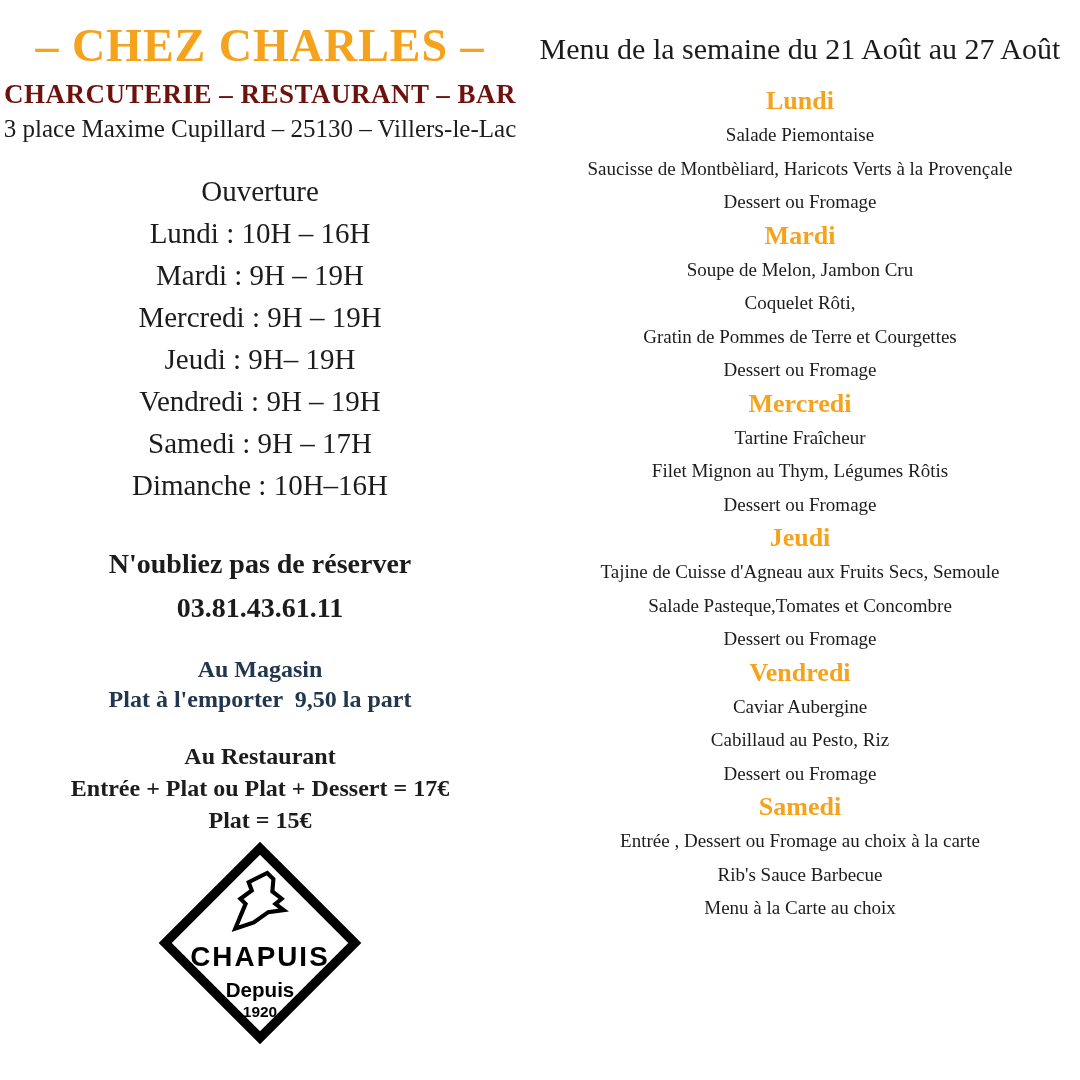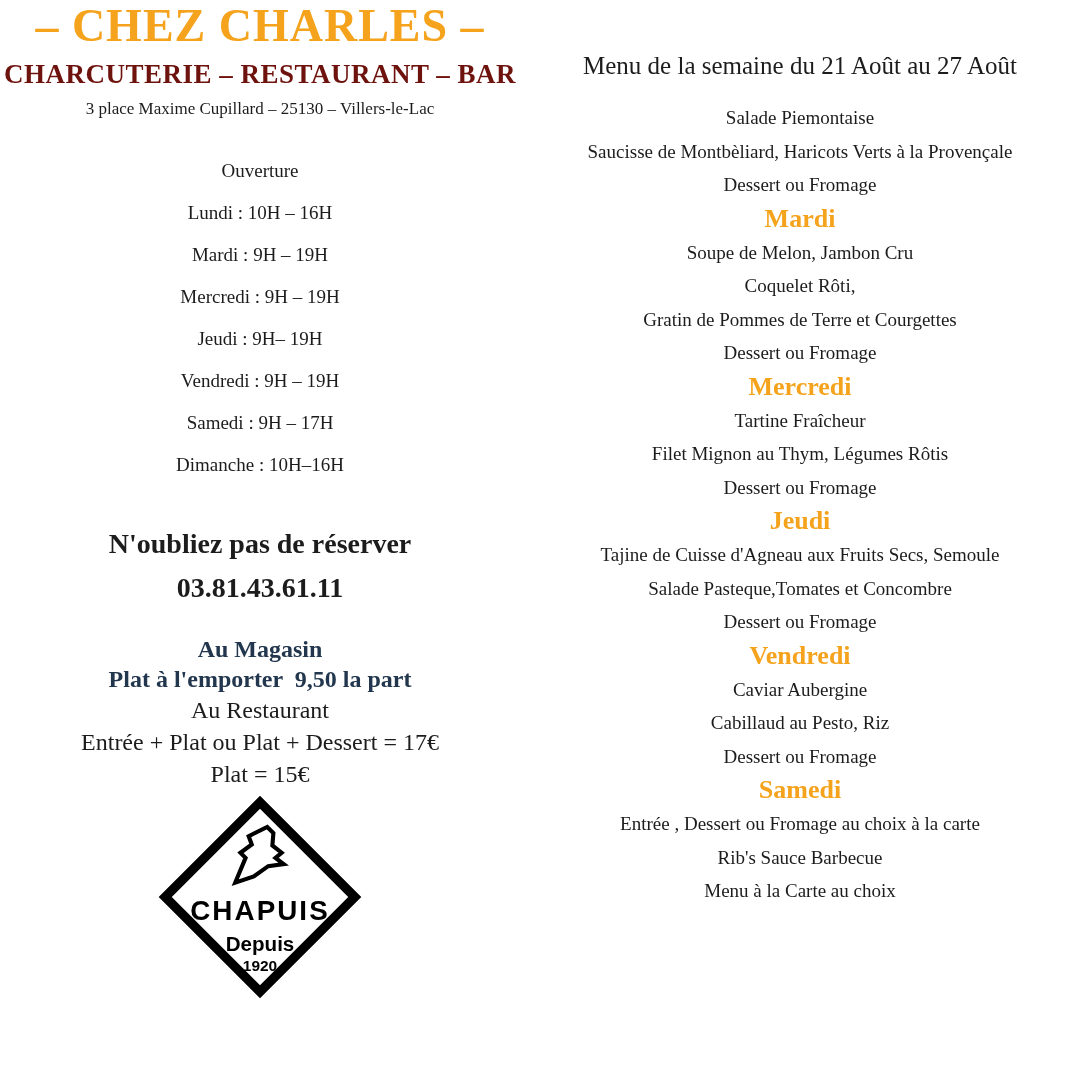--- a/index.html
+++ b/index.html
@@ -27,79 +27,81 @@
   }
   .right-col {
     position: absolute;
     left: 520px;
     top: 0;
     width: 560px;
     text-align: center;
   }
   .brand-title {
     margin: 0;
+    padding-top: 20px;
     font-size: 46px;
     font-weight: bold;
     letter-spacing: 1px;
     color: var(--accent, #f5a31c);
     line-height: 52px;
   }
   .brand-subtitle {
     margin: 6px 0 0 0;
     font-size: 27px;
     font-weight: bold;
     color: var(--maroon, #6e120d);
     letter-spacing: 0.5px;
     line-height: 32px;
   }
   .brand-address {
     margin-top: 6px;
-    font-size: 17px;
+    font-size: 25px;
     line-height: 26px;
     color: #1c1c1c;
   }
   .hours {
     margin-top: 28px;
-    font-size: 19px;
+    font-size: 29px;
     line-height: 42px;
   }
   .reserve {
     margin-top: 36px;
     font-size: 28px;
     font-weight: bold;
     line-height: 44px;
   }
   .shop {
     margin-top: 24px;
     font-size: 24px;
     font-weight: bold;
     color: var(--navy, #22374e);
     line-height: 30px;
   }
   .resto {
+    margin-top: 26px;
     font-size: 24px;
-    font-weight: normal;
+    font-weight: bold;
     color: #1c1c1c;
     line-height: 32px;
   }
   .pre { white-space: pre-wrap; }
   .logo-wrap {
     margin-top: 4px;
     display: flex;
     justify-content: center;
   }
   .logo-text {
     font-family: "Liberation Sans", sans-serif;
     font-weight: bold;
     fill: #000000;
   }
   .menu-title {
     margin: 0;
-    padding-top: 49px;
-    font-size: 25px;
+    padding-top: 32px;
+    font-size: 30px;
     font-weight: normal;
     line-height: 34px;
   }
   .menu-days {
     margin-top: 18px;
   }
   .day-label {
     font-size: 26px;
     font-weight: bold;
     color: var(--accent, #f5a31c);
@@ -169,20 +171,21 @@
         <text class="logo-text" x="100" y="172" font-size="15" text-anchor="middle">1920</text>
       </svg>
     </div>
   </div>
 
   <div class="right-col">
     <h2 class="menu-title">Menu de la semaine du 21 Août au 27 Août</h2>
     <div class="menu-days">
 
         <div class="day-section">
+          <div class="day-label">Lundi</div>
 
             <div class="day-item">Salade Piemontaise</div>
 
             <div class="day-item">Saucisse de Montbèliard, Haricots Verts à la Provençale</div>
 
             <div class="day-item">Dessert ou Fromage</div>
 
         </div>
 
         <div class="day-section">

